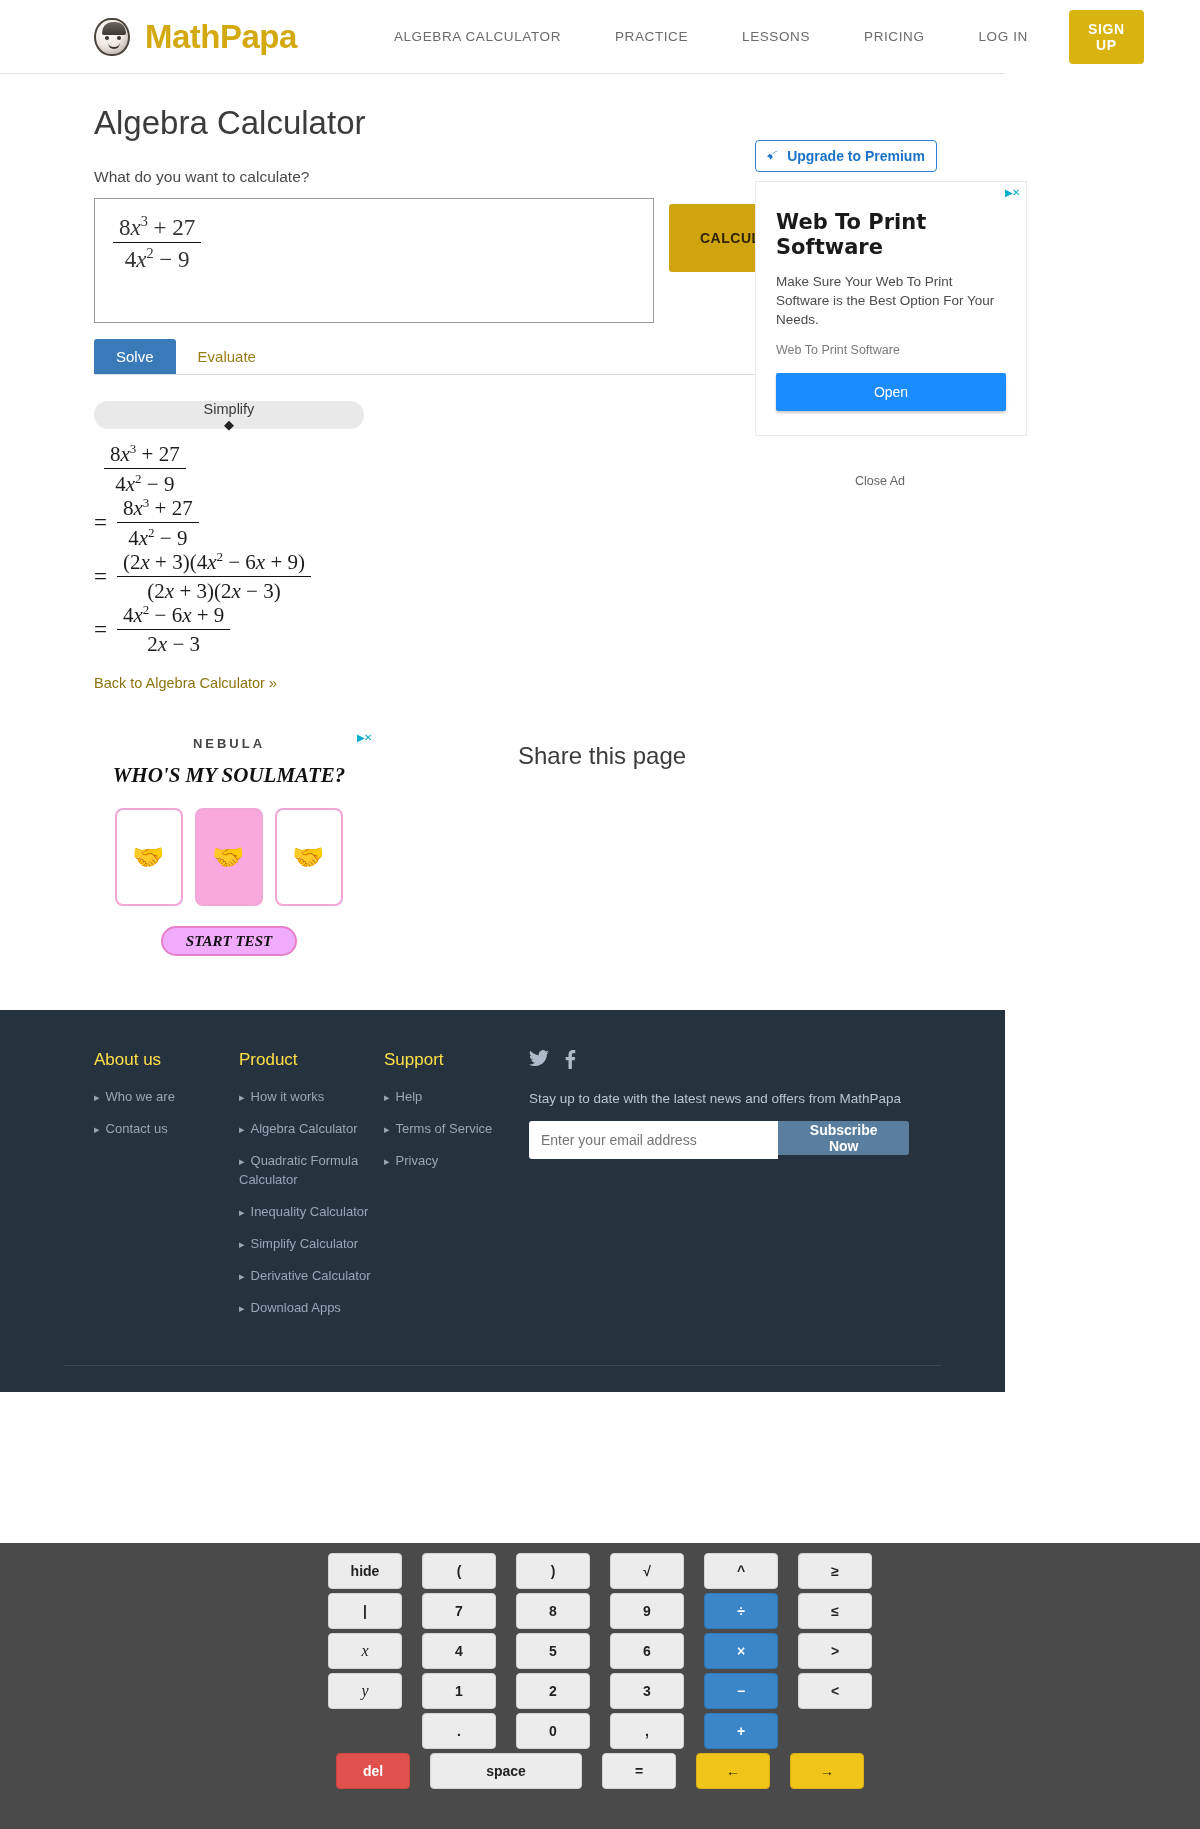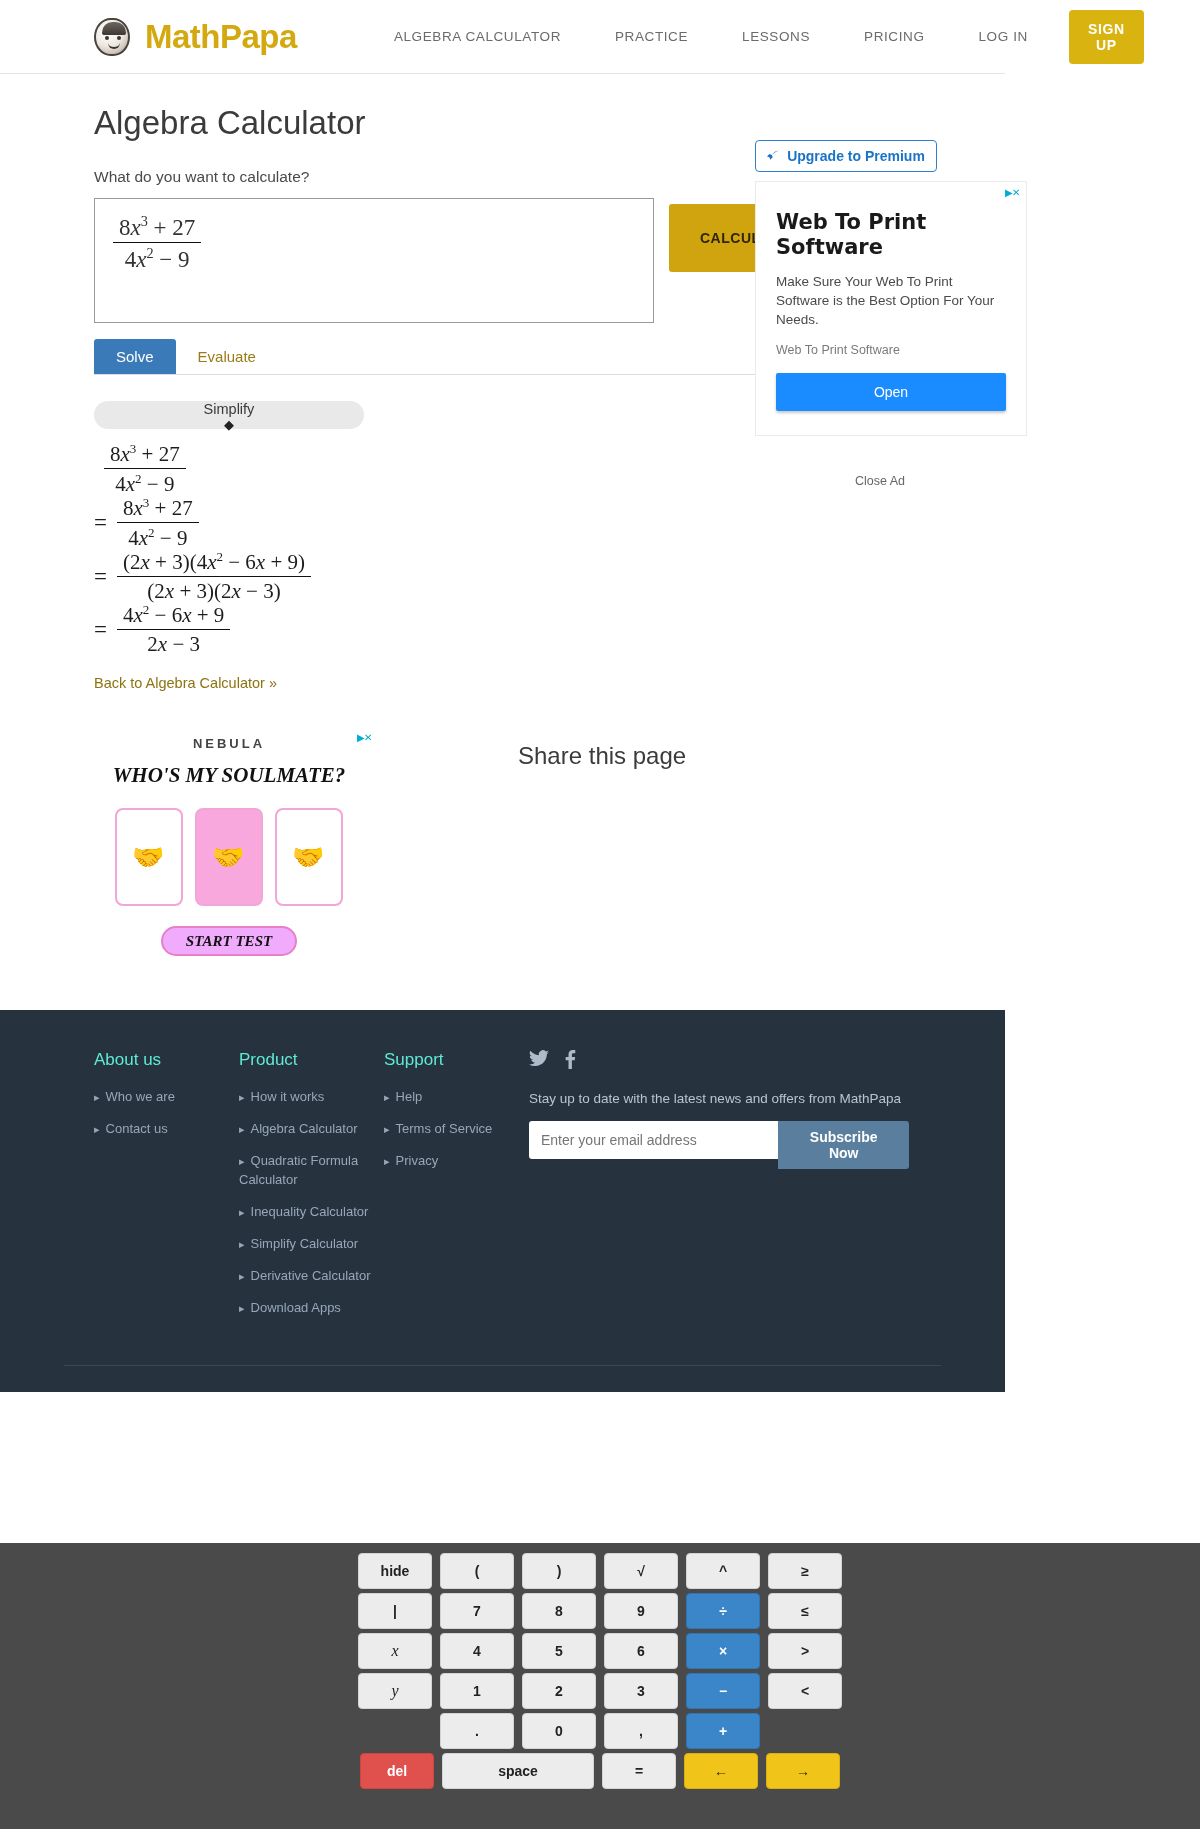--- a/index.html
+++ b/index.html
@@ -143,44 +143,44 @@
   .share-input {
     width:255px; height:28px; border:1px solid #b5b5b5; border-radius:3px;
     padding:0 8px; font-size:14px; color:#3a3a3a; font-family:"Liberation Sans", sans-serif;
   }
 
   
   .footer { margin-top:54px; background:#27323f; color:#c9d2dc; padding:40px 0 60px 94px; position:relative; }
   .foot-cols { display:flex; }
   .foot-col { width:145px; }
   .foot-col.product { width:145px; }
-  .foot-h { font-size:17px; color:#5eead4; font-weight:normal; margin-bottom:18px; }
+  .foot-h { font-size:17px; color:#fde047; font-weight:normal; margin-bottom:18px; }
   .foot-link { display:block; font-size:13px; color:#97a7b7; text-decoration:none; margin-bottom:14px; line-height:1.4; }
   .foot-link:before { content:"\25B8"; margin-right:6px; font-size:11px; }
   .social { display:flex; gap:16px; margin-bottom:18px; }
   .social svg { fill:#aebbc8; }
   .news { width:380px; }
   .news-text { font-size:13.5px; color:#b9c5d1; margin-bottom:15px; }
   .news-row { display:flex; }
   .news-input {
     width:260px; height:38px; border:0; border-radius:3px 0 0 3px;
     padding:0 12px; font-size:14px; color:#444; font-family:"Liberation Sans", sans-serif;
   }
   .news-btn {
-    height:48px; background:#5a7f9e; color:#fff; border:0; border-radius:0 3px 3px 0;
+    height:34px; background:#5a7f9e; color:#fff; border:0; border-radius:0 3px 3px 0;
     padding:0 17px; font-size:14px; font-weight:bold; cursor:pointer;
   }
   .foot-rule { position:absolute; left:64px; right:64px; bottom:26px; height:1px; background:#3a4653; }
 
   
   .keyboard {
     position:absolute; left:0; top:1543px; width:1200px; height:286px;
     background:#4a4a4a; padding:10px 0;
   }
-  .krow { display:flex; justify-content:center; gap:8px; margin-bottom:4px; }
+  .krow { display:flex; justify-content:center; gap:20px; margin-bottom:4px; }
   .key {
     width:74px; height:36px; border-radius:4px; background:#ececec;
     color:#222; font-size:14px; font-weight:bold;
     display:flex; align-items:center; justify-content:center; cursor:pointer;
     border:1px solid #d3d3d3;
   }
   .key.blue { background:#3a86c8; color:#fff; border-color:#2f76b4; }
   .key.red { background:#e0514e; color:#fff; border-color:#cf4542; }
   .key.yellow { background:#f0c419; color:#2d2301; border-color:#d9b013; }
   .key.wide { width:152px; }

